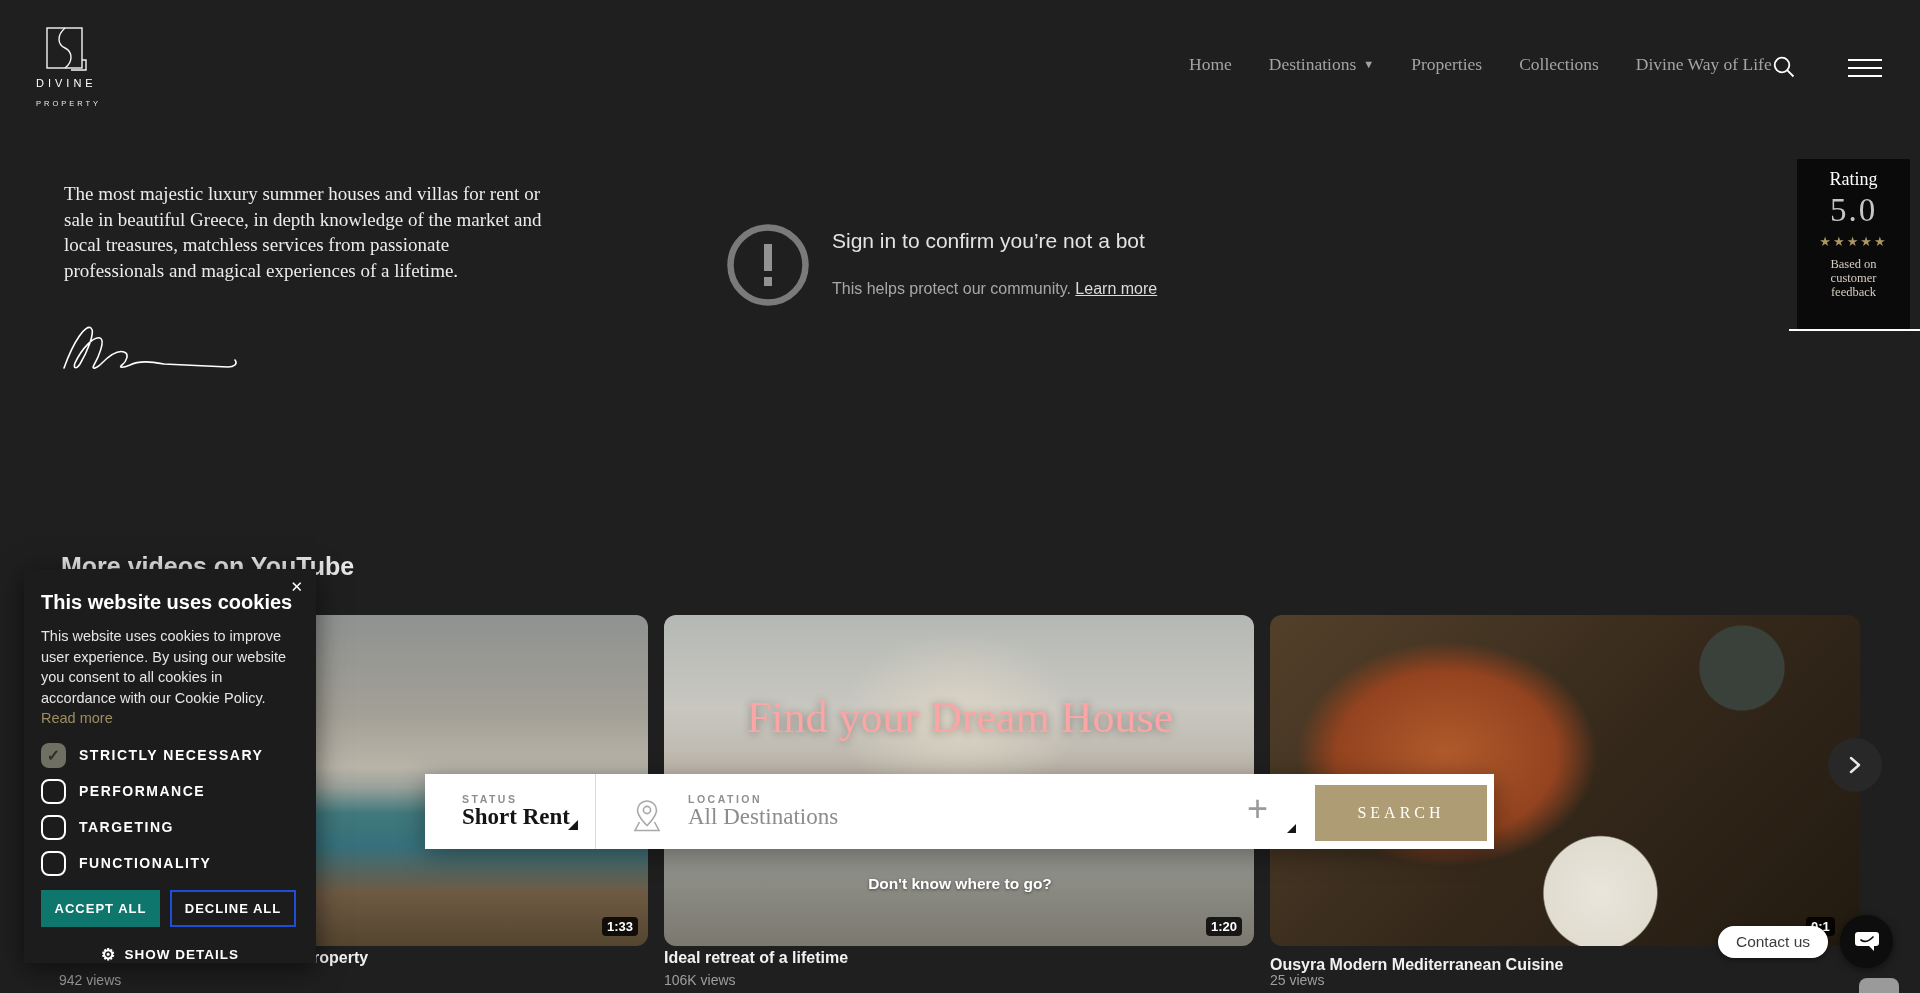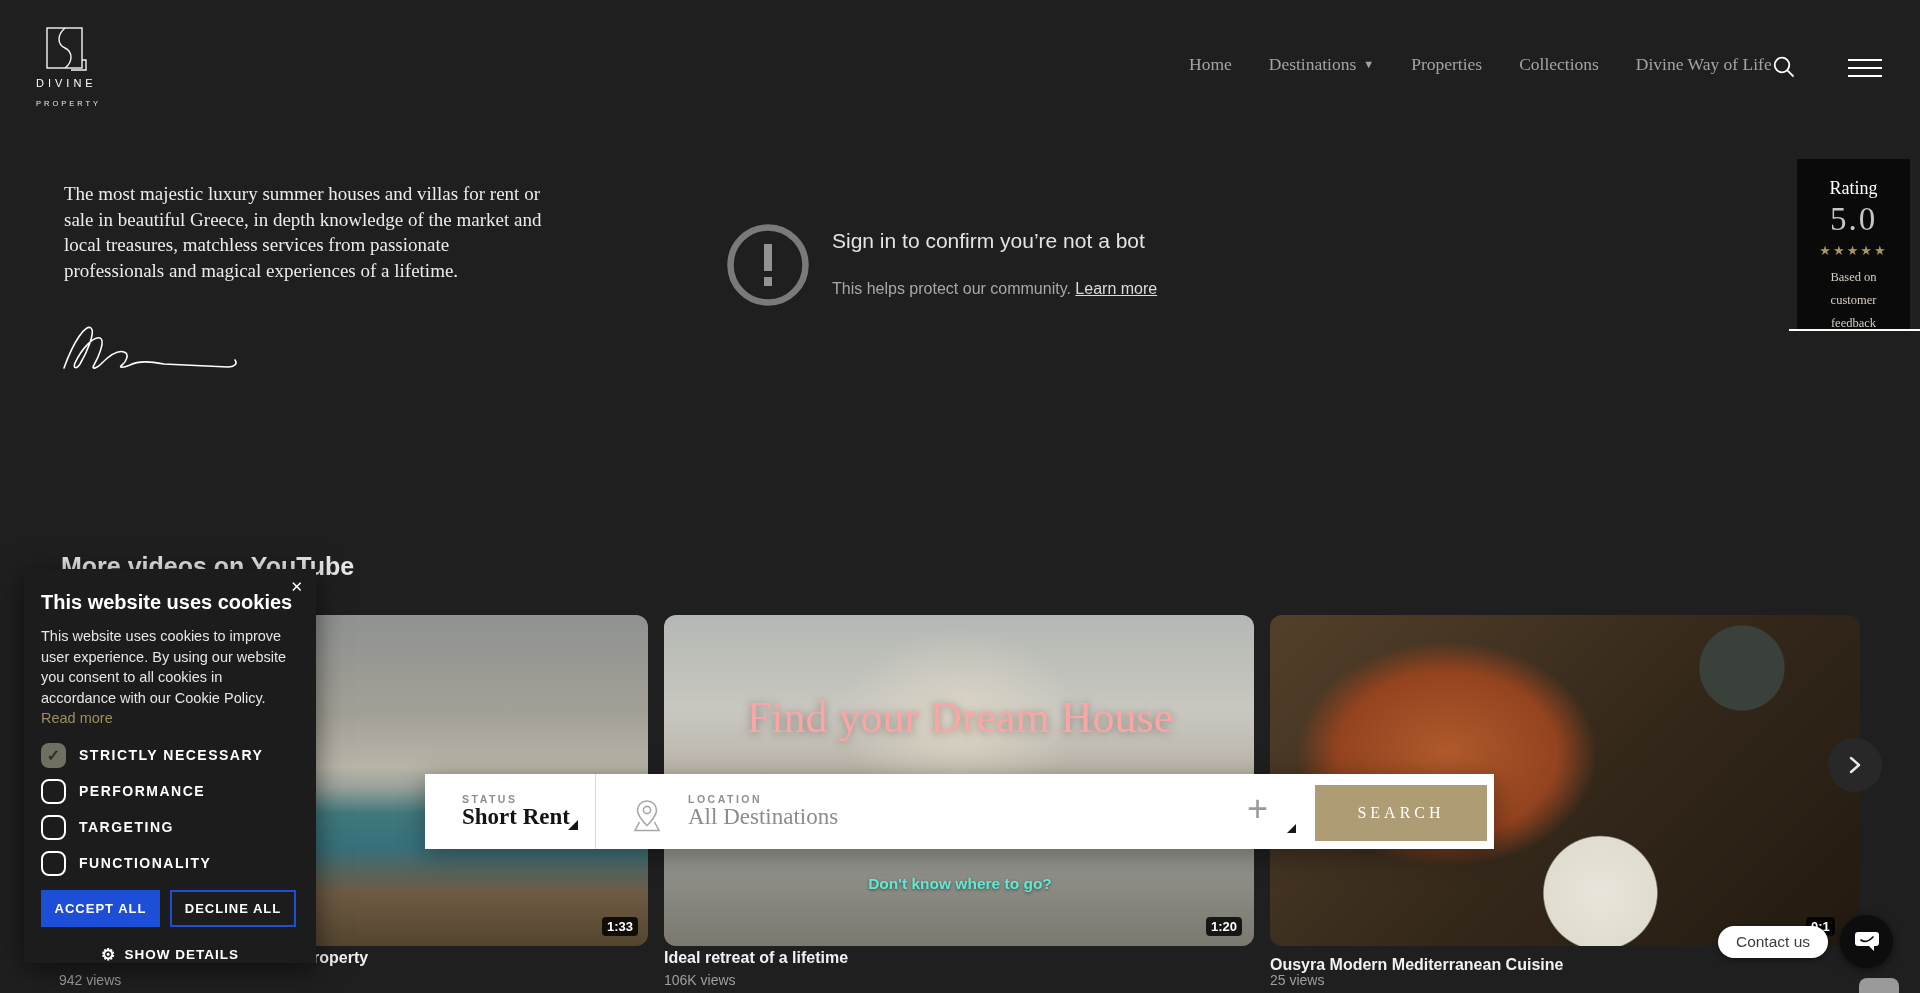--- a/index.html
+++ b/index.html
@@ -23,24 +23,24 @@
   .signature{position:absolute;left:60px;top:318px;}
 
   
   .err-icon{position:absolute;left:726px;top:223px;}
   .err-title{position:absolute;left:832px;top:229px;font-family:"Liberation Sans",sans-serif;font-size:21px;color:#e3e3e3;}
   .err-sub{position:absolute;left:832px;top:280px;font-family:"Liberation Sans",sans-serif;font-size:16px;color:#a8a8a8;}
   .err-sub a{color:#dcdcdc;text-decoration:underline;cursor:pointer;}
 
   
   .rating{position:absolute;left:1797px;top:159px;width:113px;height:171px;background:#0a0a0a;text-align:center;color:#fff;font-family:"Liberation Serif",serif;z-index:20;cursor:pointer;}
-  .rating .r-label{font-size:18px;padding-top:19px;}
+  .rating .r-label{font-size:18px;padding-top:10px;}
   .rating .r-score{font-size:33px;color:#c6c6c6;letter-spacing:2px;margin-top:2px;}
   .rating .r-stars{font-size:13px;color:#ad9566;letter-spacing:2px;margin-top:5px;}
-  .rating .r-cap{font-size:12.5px;color:#d6cec0;line-height:23px;margin:7px auto 0;width:80px;}
+  .rating .r-cap{font-size:12.5px;color:#d6cec0;line-height:14px;margin:7px auto 0;width:80px;}
   .rating-line{position:absolute;left:1789px;top:329px;width:131px;height:2px;background:#fdfdfd;z-index:21;}
 
   
   .yt-head{position:absolute;left:61px;top:552px;font-family:"Liberation Sans",sans-serif;font-weight:bold;font-size:25px;color:#e6e6e6;z-index:1;}
   .thumb{position:absolute;top:615px;width:590px;height:331px;border-radius:12px;z-index:1;cursor:pointer;}
   .t1{left:58px;background:linear-gradient(180deg,#8f9291 0%,#a3a096 30%,#b9b4a8 46%,#9aa29b 52%,#40787c 60%,#37707b 70%,#6e5a43 84%,#54452f 100%);}
   .t2{left:664px;background:radial-gradient(ellipse 170px 130px at 50% 32%,rgba(222,214,198,.9) 0%,rgba(222,214,198,0) 70%),linear-gradient(180deg,#b4b8b4 0%,#c8c7c0 28%,#bdb7ac 46%,#a2a29b 62%,#8e8f88 78%,#7b786f 100%);}
   .t3{left:1270px;background:radial-gradient(circle 60px at 80% 16%,#39413a 0%,#39413a 70%,rgba(57,65,58,0) 72%),radial-gradient(circle 78px at 56% 84%,#e9e5da 0%,#e0dcd0 72%,rgba(233,229,218,0) 74%),radial-gradient(ellipse 200px 150px at 30% 42%,#b05a2c 0%,#93431f 55%,rgba(147,67,31,0) 75%),linear-gradient(135deg,#53402a 0%,#33271a 55%,#221a10 100%);}
   .dur{position:absolute;background:rgba(0,0,0,.82);color:#fff;font-family:"Liberation Sans",sans-serif;font-size:13px;font-weight:bold;padding:2px 5px;border-radius:4px;z-index:5;}
   .d1{left:602px;top:917px;}
@@ -52,36 +52,36 @@
   
   .hero-title{position:absolute;left:660px;top:692px;width:600px;text-align:center;font-family:"Liberation Serif",serif;font-size:44px;color:#fca5a5;z-index:10;text-shadow:0 1px 8px rgba(0,0,0,.35);}
   .sbar{position:absolute;left:425px;top:774px;width:1069px;height:75px;background:#fff;z-index:11;box-shadow:0 6px 24px rgba(0,0,0,.35);}
   .flabel{position:absolute;font-family:"Liberation Sans",sans-serif;font-size:10.5px;letter-spacing:2.5px;color:#8f8f8f;font-weight:bold;}
   .status-val{position:absolute;left:37px;top:30px;font-family:"Liberation Serif",serif;font-size:23px;font-weight:bold;color:#141414;cursor:pointer;}
   .corner-tri{position:absolute;width:0;height:0;border-left:10px solid transparent;border-bottom:10px solid #161616;}
   .sbar .sep{position:absolute;left:170px;top:0;width:1px;height:75px;background:#d9d9d9;}
   .loc-val{position:absolute;left:263px;top:30px;font-family:"Liberation Serif",serif;font-size:23px;color:#8c8c8c;cursor:pointer;}
   .plus{position:absolute;left:822px;top:14px;font-family:"Liberation Sans",sans-serif;font-weight:300;font-size:36px;color:#9b9b9b;cursor:pointer;}
   .sbtn{position:absolute;left:890px;top:11px;width:172px;height:56px;background:#ae9c74;border:none;color:#fff;font-family:"Liberation Serif",serif;font-size:16px;letter-spacing:4px;cursor:pointer;}
-  .hint{position:absolute;left:760px;top:875px;width:400px;text-align:center;font-family:"Liberation Sans",sans-serif;font-size:15.5px;font-weight:bold;color:#5eead4;z-index:11;text-shadow:0 1px 3px rgba(0,0,0,.5);cursor:pointer;}
+  .hint{position:absolute;left:760px;top:875px;width:400px;text-align:center;font-family:"Liberation Sans",sans-serif;font-size:15.5px;font-weight:bold;color:#ffffff;z-index:11;text-shadow:0 1px 3px rgba(0,0,0,.5);cursor:pointer;}
   .next-btn{position:absolute;left:1828px;top:738px;width:54px;height:54px;border-radius:50%;background:#282828;z-index:12;display:flex;align-items:center;justify-content:center;cursor:pointer;}
 
   
   .cookies{position:absolute;left:24px;top:569px;width:292px;height:394px;background:#1c1c1c;z-index:50;box-shadow:0 6px 26px rgba(0,0,0,.55);color:#fff;font-family:"Liberation Sans",sans-serif;padding:22px 17px 0 17px;}
   .ck-close{position:absolute;right:13px;top:9px;font-size:15px;color:#fff;cursor:pointer;}
   .ck-title{font-size:20px;font-weight:bold;white-space:nowrap;}
   .ck-body{margin-top:12px;font-size:14.5px;line-height:20.5px;color:#e6e6e6;}
   .ck-read{color:#9c8e60;cursor:pointer;}
   .ck-opts{margin-top:14px;}
   .ck-row{display:flex;align-items:center;margin-bottom:11px;height:25px;}
   .ck-box{width:25px;height:25px;border-radius:8px;border:2.5px solid #fff;flex:0 0 auto;cursor:pointer;}
   .ck-box.checked{border:none;background:#6f6f62;color:#2e2e2a;font-size:16px;font-weight:bold;text-align:center;line-height:25px;}
   .ck-lab{margin-left:13px;font-size:14px;font-weight:bold;letter-spacing:1.5px;}
   .ck-btns{display:flex;gap:10px;margin-top:14px;}
-  .ck-accept{width:119px;height:37px;background:#1d4ed8;border:none;color:#fff;font-weight:bold;font-size:13px;letter-spacing:1px;font-family:"Liberation Sans",sans-serif;cursor:pointer;}
+  .ck-accept{width:119px;height:37px;background:#0f766e;border:none;color:#fff;font-weight:bold;font-size:13px;letter-spacing:1px;font-family:"Liberation Sans",sans-serif;cursor:pointer;}
   .ck-decline{width:126px;height:37px;background:transparent;border:2px solid #1d4ed8;color:#fff;font-weight:bold;font-size:13px;letter-spacing:1px;font-family:"Liberation Sans",sans-serif;cursor:pointer;}
   .ck-details{margin-top:17px;text-align:center;font-size:13.5px;font-weight:bold;letter-spacing:1px;cursor:pointer;}
   .ck-gear{font-size:16px;position:relative;top:1px;margin-right:8px;}
 
   
   .contact-pill{position:absolute;left:1718px;top:926px;width:110px;height:32px;background:#fff;border-radius:16px;z-index:60;display:flex;align-items:center;justify-content:center;font-family:"Liberation Sans",sans-serif;font-size:15.5px;color:#3c3c3c;box-shadow:0 2px 6px rgba(0,0,0,.4);cursor:pointer;}
   .contact-fab{position:absolute;left:1840px;top:915px;width:53px;height:53px;border-radius:50%;background:#0d0d0d;z-index:60;display:flex;align-items:center;justify-content:center;box-shadow:0 2px 8px rgba(0,0,0,.5);cursor:pointer;}
   .corner-chip{position:absolute;left:1859px;top:978px;width:40px;height:22px;background:#9a9a9a;border-radius:8px;z-index:59;}
 </style>
 </head>

